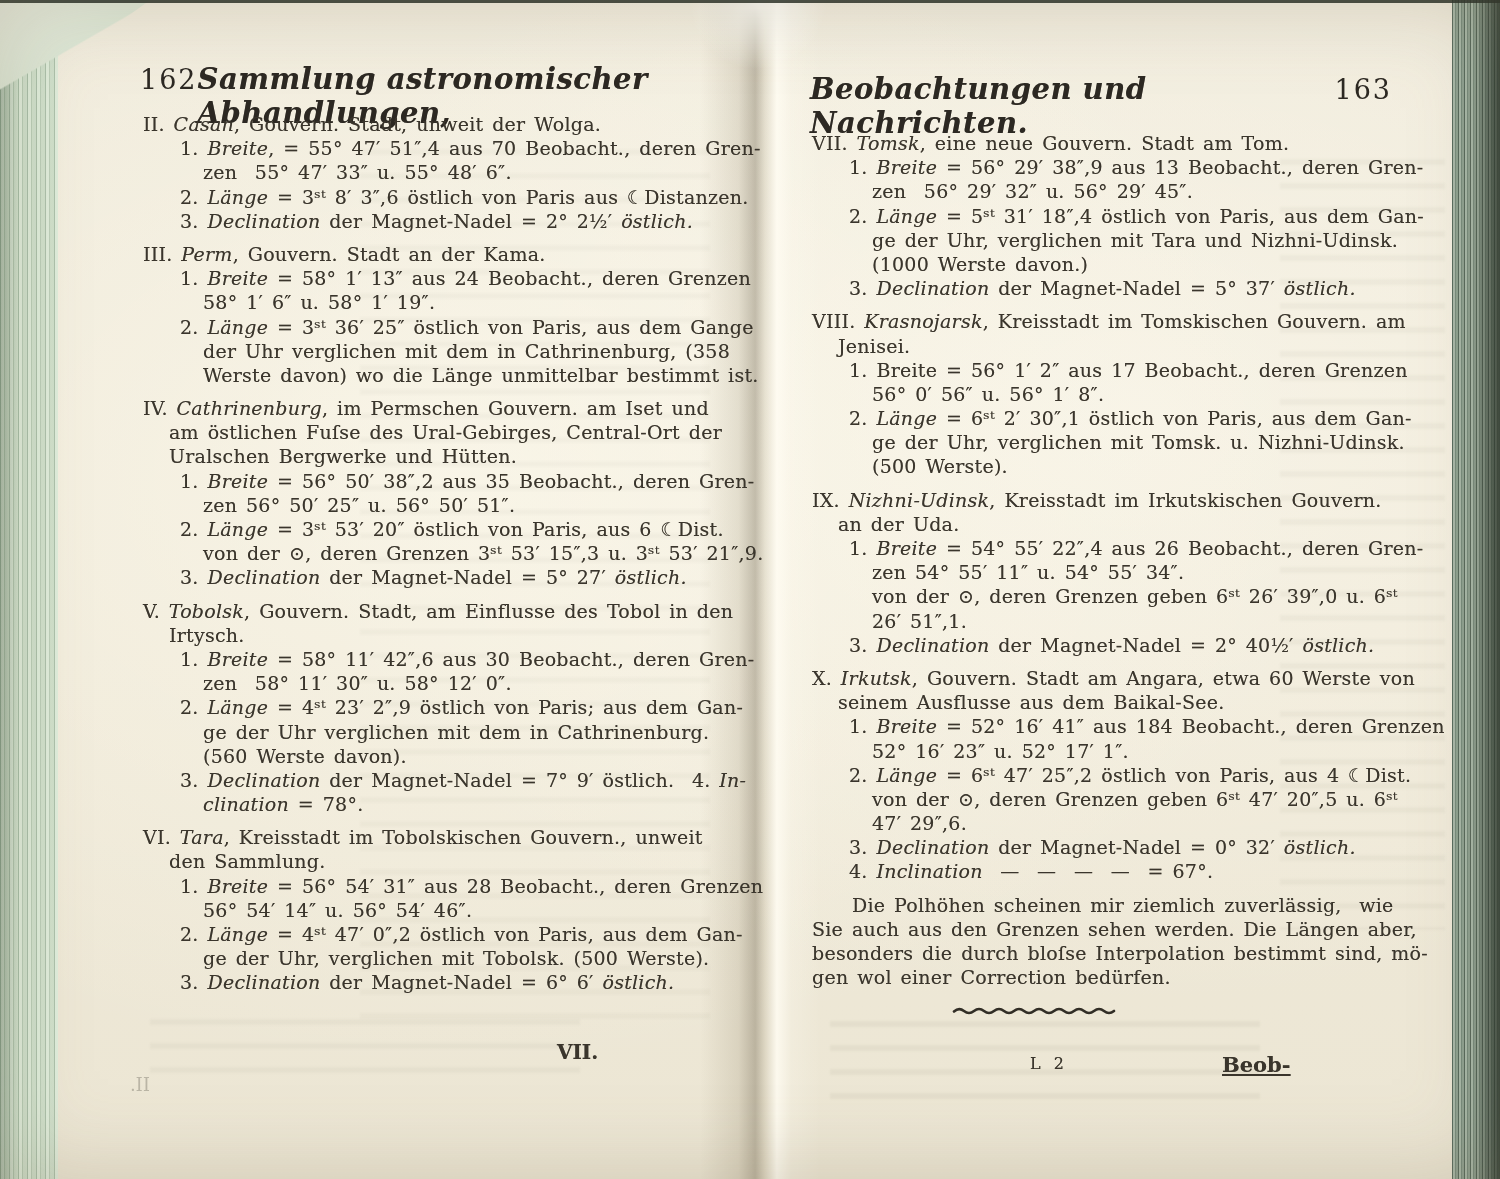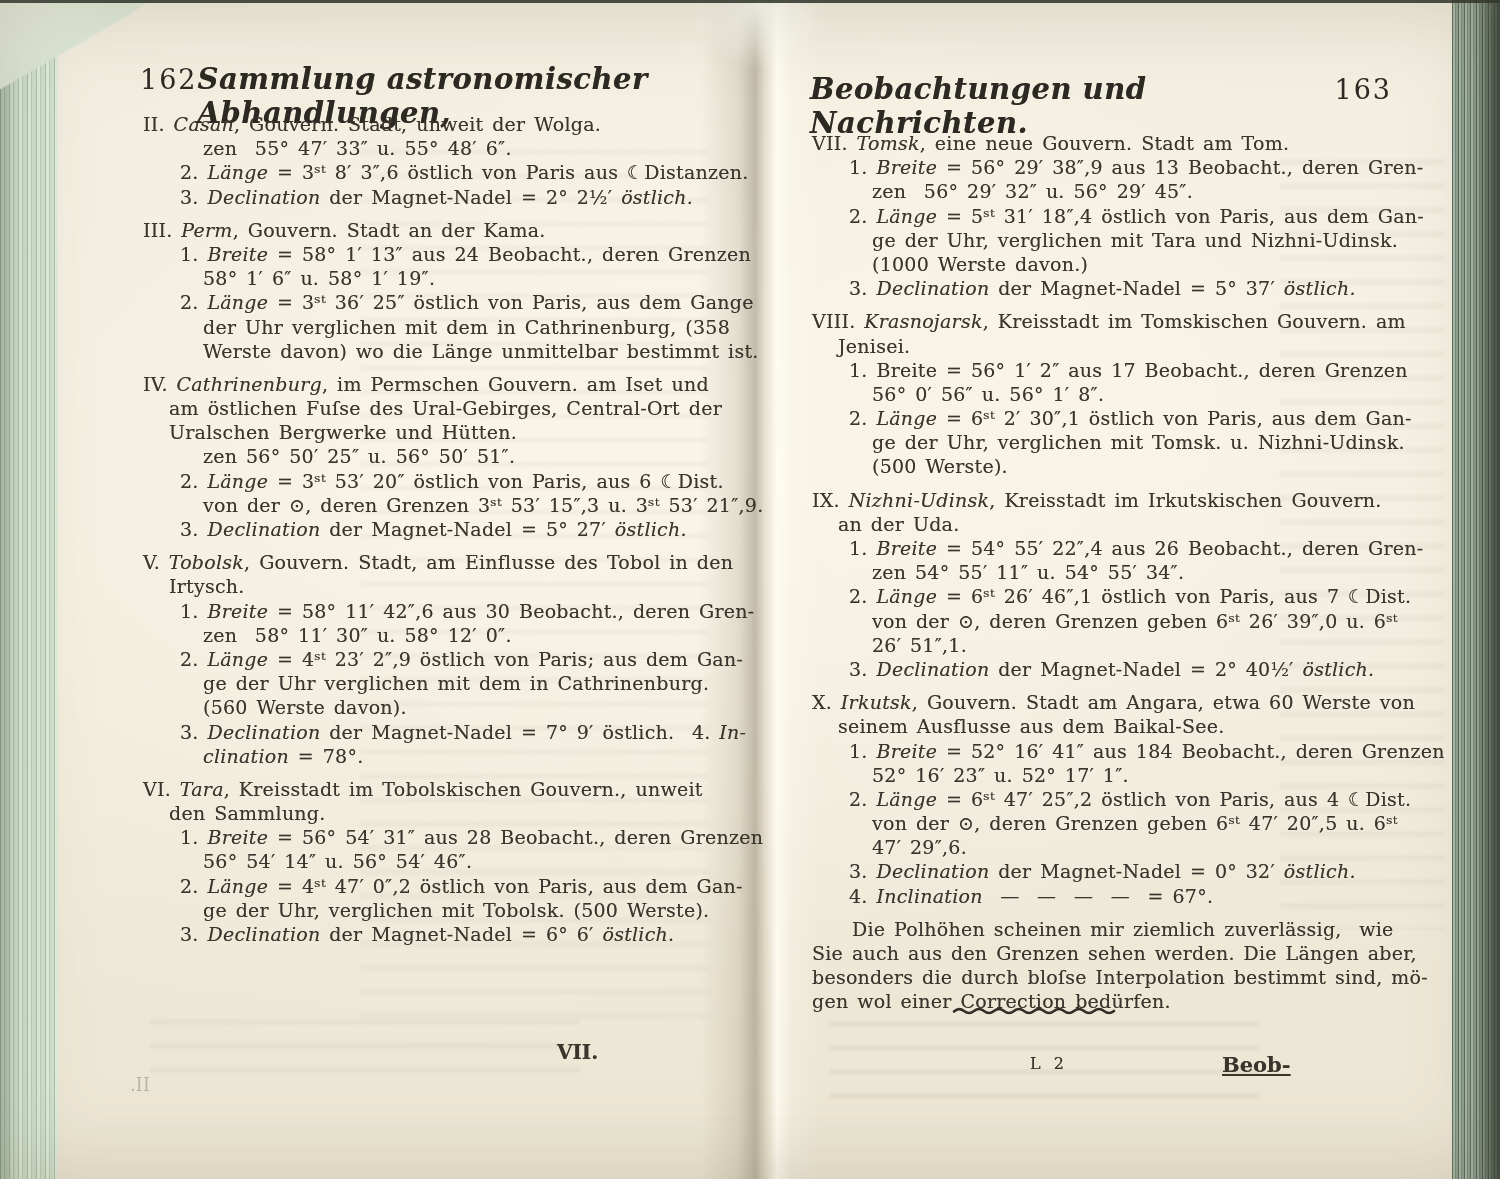--- a/index.html
+++ b/index.html
@@ -92,36 +92,38 @@
   <div class="topline"></div>
   <div class="vignette"></div>
 
   <div class="lp-header">
     <span class="pnum">162</span>
     <span class="rtitle">Sammlung astronomischer Abhandlungen,</span>
   </div>
   <div class="lp-body" id="left-body">
       <div class="sect">
         <div class="ln ind-a"><span class="ro">II. </span><span class="it">Casan</span><span class="ro">, Gouvern. Stadt, unweit der Wolga.</span></div>
+        <div class="ln ind-c"><span class="ro">1. </span><span class="it">Breite</span><span class="ro">, = 55° 47′ 51″,4 aus 70 Beobacht., deren Gren-</span></div>
         <div class="ln ind-d"><span class="ro">zen  55° 47′ 33″ u. 55° 48′ 6″.</span></div>
         <div class="ln ind-c"><span class="ro">2. </span><span class="it">Länge</span><span class="ro"> = 3ˢᵗ 8′ 3″,6 östlich von Paris aus ☾Distanzen.</span></div>
         <div class="ln ind-c"><span class="ro">3. </span><span class="it">Declination</span><span class="ro"> der Magnet-Nadel = 2° 2½′ </span><span class="it">östlich.</span></div>
       </div>
       <div class="sect">
         <div class="ln ind-a"><span class="ro">III. </span><span class="it">Perm</span><span class="ro">, Gouvern. Stadt an der Kama.</span></div>
         <div class="ln ind-c"><span class="ro">1. </span><span class="it">Breite</span><span class="ro"> = 58° 1′ 13″ aus 24 Beobacht., deren Grenzen</span></div>
         <div class="ln ind-d"><span class="ro">58° 1′ 6″ u. 58° 1′ 19″.</span></div>
         <div class="ln ind-c"><span class="ro">2. </span><span class="it">Länge</span><span class="ro"> = 3ˢᵗ 36′ 25″ östlich von Paris, aus dem Gange</span></div>
         <div class="ln ind-d"><span class="ro">der Uhr verglichen mit dem in Cathrinenburg, (358</span></div>
         <div class="ln ind-d"><span class="ro">Werste davon) wo die Länge unmittelbar bestimmt ist.</span></div>
       </div>
       <div class="sect">
         <div class="ln ind-a"><span class="ro">IV. </span><span class="it">Cathrinenburg</span><span class="ro">, im Permschen Gouvern. am Iset und</span></div>
         <div class="ln ind-b"><span class="ro">am östlichen Fuſse des Ural-Gebirges, Central-Ort der</span></div>
         <div class="ln ind-b"><span class="ro">Uralschen Bergwerke und Hütten.</span></div>
+        <div class="ln ind-c"><span class="ro">1. </span><span class="it">Breite</span><span class="ro"> = 56° 50′ 38″,2 aus 35 Beobacht., deren Gren-</span></div>
         <div class="ln ind-d"><span class="ro">zen 56° 50′ 25″ u. 56° 50′ 51″.</span></div>
         <div class="ln ind-c"><span class="ro">2. </span><span class="it">Länge</span><span class="ro"> = 3ˢᵗ 53′ 20″ östlich von Paris, aus 6 ☾Dist.</span></div>
         <div class="ln ind-d"><span class="ro">von der ⊙, deren Grenzen 3ˢᵗ 53′ 15″,3 u. 3ˢᵗ 53′ 21″,9.</span></div>
         <div class="ln ind-c"><span class="ro">3. </span><span class="it">Declination</span><span class="ro"> der Magnet-Nadel = 5° 27′ </span><span class="it">östlich.</span></div>
       </div>
       <div class="sect">
         <div class="ln ind-a"><span class="ro">V. </span><span class="it">Tobolsk</span><span class="ro">, Gouvern. Stadt, am Einflusse des Tobol in den</span></div>
         <div class="ln ind-b"><span class="ro">Irtysch.</span></div>
         <div class="ln ind-c"><span class="ro">1. </span><span class="it">Breite</span><span class="ro"> = 58° 11′ 42″,6 aus 30 Beobacht., deren Gren-</span></div>
         <div class="ln ind-d"><span class="ro">zen  58° 11′ 30″ u. 58° 12′ 0″.</span></div>
@@ -165,21 +167,20 @@
         <div class="ln ind-d"><span class="ro">56° 0′ 56″ u. 56° 1′ 8″.</span></div>
         <div class="ln ind-c"><span class="ro">2. </span><span class="it">Länge</span><span class="ro"> = 6ˢᵗ 2′ 30″,1 östlich von Paris, aus dem Gan-</span></div>
         <div class="ln ind-d"><span class="ro">ge der Uhr, verglichen mit Tomsk. u. Nizhni-Udinsk.</span></div>
         <div class="ln ind-d"><span class="ro">(500 Werste).</span></div>
       </div>
       <div class="sect">
         <div class="ln ind-a"><span class="ro">IX. </span><span class="it">Nizhni-Udinsk</span><span class="ro">, Kreisstadt im Irkutskischen Gouvern.</span></div>
         <div class="ln ind-b"><span class="ro">an der Uda.</span></div>
         <div class="ln ind-c"><span class="ro">1. </span><span class="it">Breite</span><span class="ro"> = 54° 55′ 22″,4 aus 26 Beobacht., deren Gren-</span></div>
         <div class="ln ind-d"><span class="ro">zen 54° 55′ 11″ u. 54° 55′ 34″.</span></div>
-        <div class="ln ind-c"><span class="ro">2. </span><span class="it">Länge</span><span class="ro"> = 6ˢᵗ 26′ 46″,1 östlich von Paris, aus 7 ☾Dist.</span></div>
         <div class="ln ind-d"><span class="ro">von der ⊙, deren Grenzen geben 6ˢᵗ 26′ 39″,0 u. 6ˢᵗ</span></div>
         <div class="ln ind-d"><span class="ro">26′ 51″,1.</span></div>
         <div class="ln ind-c"><span class="ro">3. </span><span class="it">Declination</span><span class="ro"> der Magnet-Nadel = 2° 40½′ </span><span class="it">östlich.</span></div>
       </div>
       <div class="sect">
         <div class="ln ind-a"><span class="ro">X. </span><span class="it">Irkutsk</span><span class="ro">, Gouvern. Stadt am Angara, etwa 60 Werste von</span></div>
         <div class="ln ind-b"><span class="ro">seinem Ausflusse aus dem Baikal-See.</span></div>
         <div class="ln ind-c"><span class="ro">1. </span><span class="it">Breite</span><span class="ro"> = 52° 16′ 41″ aus 184 Beobacht., deren Grenzen</span></div>
         <div class="ln ind-d"><span class="ro">52° 16′ 23″ u. 52° 17′ 1″.</span></div>
         <div class="ln ind-c"><span class="ro">2. </span><span class="it">Länge</span><span class="ro"> = 6ˢᵗ 47′ 25″,2 östlich von Paris, aus 4 ☾Dist.</span></div>

